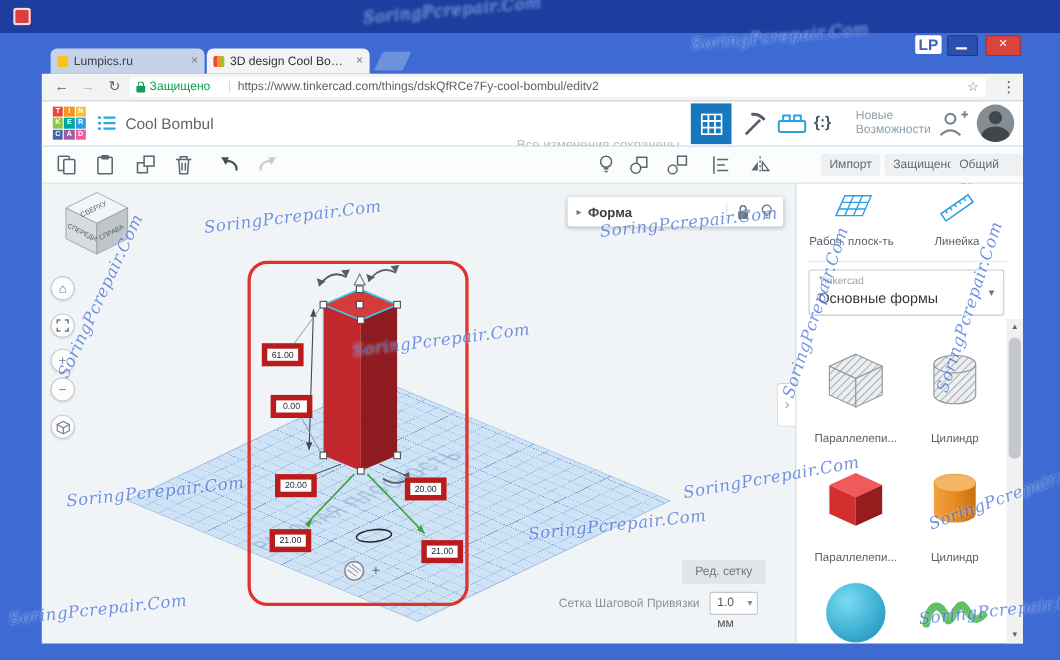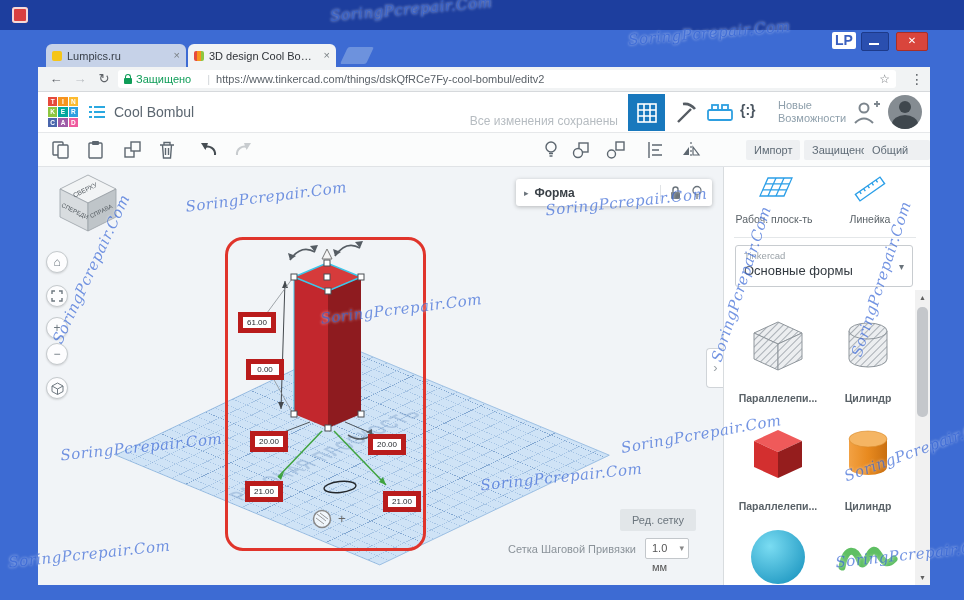--- a/index.html
+++ b/index.html
@@ -39,21 +39,21 @@
   
   .tc-header{position:absolute;left:38px;top:92px;width:892px;height:41px;background:#fff;border-bottom:1px solid #e6e8ea;box-sizing:border-box;}
   .tc-logo{position:absolute;left:10px;top:5px;width:30px;height:30px;display:grid;grid-template-columns:repeat(3,1fr);grid-template-rows:repeat(3,1fr);gap:1px;}
   .tc-logo span{display:flex;align-items:center;justify-content:center;color:#fff;font-size:6.5px;font-weight:bold;}
   .tc-logo span:nth-child(1){background:#e64a3c;}.tc-logo span:nth-child(2){background:#f7941e;}
   .tc-logo span:nth-child(3){background:#fdbb30;}.tc-logo span:nth-child(4){background:#8dc63f;}
   .tc-logo span:nth-child(5){background:#00a79d;}.tc-logo span:nth-child(6){background:#2e9fe0;}
   .tc-logo span:nth-child(7){background:#4a66ac;}.tc-logo span:nth-child(8){background:#9e5ba6;}
   .tc-logo span:nth-child(9){background:#ef5a9d;}
   .doc-title{position:absolute;left:76px;top:12px;font-size:14px;color:#5b6670;}
-  .saved-status{position:absolute;left:420px;top:22px;width:160px;text-align:right;font-size:12px;color:#b6bcc1;}
+  .saved-status{position:absolute;left:420px;top:32px;width:160px;text-align:right;font-size:12px;color:#b6bcc1;}
   .gridbtn{position:absolute;left:590px;top:2px;width:37px;height:37px;background:#1878bd;display:flex;align-items:center;justify-content:center;}
   .hdr-ic{position:absolute;top:9px;}
   .newfeat{position:absolute;left:740px;top:7px;font-size:11px;line-height:13px;color:#8fa0ac;}
   .braces{position:absolute;left:702px;top:10px;font-size:14px;font-weight:bold;color:#4a5560;}
   .avatar{position:absolute;left:850px;top:3px;width:34px;height:34px;border-radius:50%;background:#858c92;overflow:hidden;}
   .avatar::before{content:"";position:absolute;left:11px;top:6px;width:12px;height:12px;border-radius:50%;background:#3f474d;}
   .avatar::after{content:"";position:absolute;left:4px;top:20px;width:26px;height:18px;border-radius:50%;background:#3f474d;}
 
   
   .tc-toolbar{position:absolute;left:38px;top:133px;width:892px;height:34px;background:#fbfcfc;border-bottom:1px solid #e0e3e6;box-sizing:border-box;}
@@ -91,21 +91,21 @@
 
   
   .sidebar{position:absolute;left:723px;top:167px;width:207px;height:418px;background:#fff;border-left:1px solid #d8dcdf;box-sizing:border-box;overflow:hidden;}
   .tooltile{position:absolute;top:8px;width:84px;text-align:center;}
   .tooltile .tt-label{font-size:10.5px;color:#5a6268;margin-top:6px;}
   .sb-divider{position:absolute;left:10px;top:70px;width:182px;height:1px;background:#e4e7e9;}
   .sb-dropdown{position:absolute;left:11px;top:78px;width:178px;height:42px;border:1px solid #c8ccd0;border-radius:3px;box-sizing:border-box;padding:4px 8px;}
   .sb-brand{font-size:9.5px;color:#9aa2a8;}
   .sb-cat{font-size:13px;color:#333a40;margin-top:2px;}
   .sb-caret{position:absolute;right:8px;top:15px;color:#6a737b;font-size:10px;}
-  .shapetile{position:absolute;width:84px;text-align:center;font-weight:bold;}
+  .shapetile{position:absolute;width:84px;text-align:center;}
   .shapetile .sh-label{font-size:10.5px;color:#5a6268;margin-top:12px;}
   .scrollbar{position:absolute;left:191px;top:123px;width:15px;height:295px;background:#f1f1f1;}
   .sb-arrow{position:absolute;left:0;width:15px;height:15px;text-align:center;font-size:7px;color:#606060;line-height:15px;}
   .sb-thumb{position:absolute;left:2px;top:17px;width:11px;height:110px;background:#c4c7cb;border-radius:5px;}
 
   
   .wm{position:absolute;font-family:"DejaVu Serif",serif;font-style:italic;font-size:15px;color:rgba(40,90,210,.65);text-shadow:0 0 3px rgba(255,255,255,.75);letter-spacing:.5px;white-space:nowrap;z-index:50;pointer-events:none;}
 </style>
 </head>
 <body>

